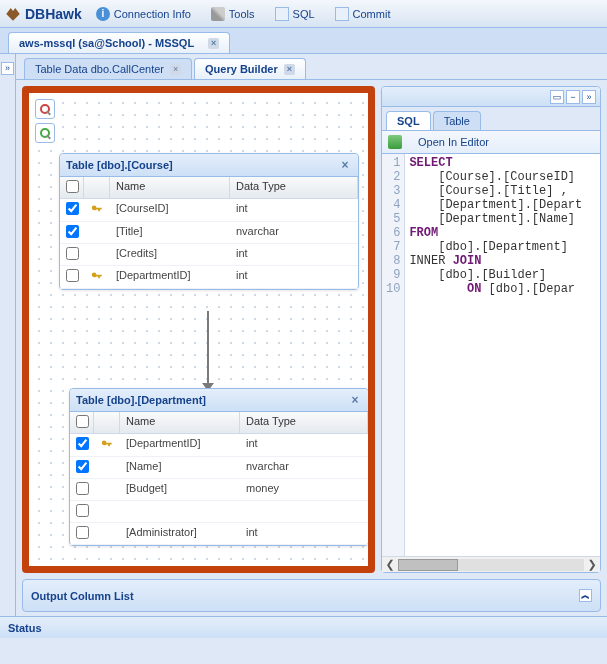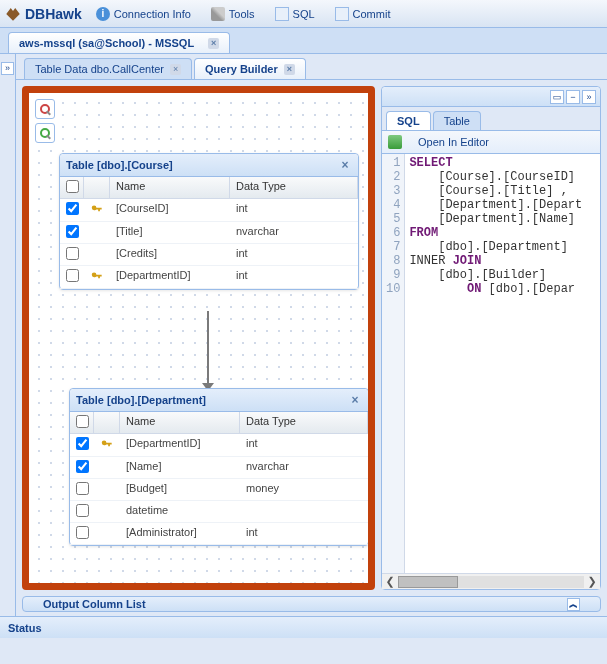--- a/index.html
+++ b/index.html
@@ -67,21 +67,21 @@
 .rp-toolbar { border-top: 1px solid #99bbe8; border-bottom: 1px solid #99bbe8; padding: 4px 6px; display: flex; align-items: center; gap: 16px; color: #15428b; background: linear-gradient(#f4f7fc, #e4eefb); }
 .open-icon { width: 14px; height: 14px; background: linear-gradient(#7fc97f, #3a9c3a); border-radius: 2px; }
 .sql-editor { flex: 1; display: flex; font-family: "Courier New", monospace; font-size: 12px; overflow: hidden; }
 .gutter { background: #f0f4fa; color: #8fa3bf; text-align: right; padding: 2px 4px; border-right: 1px solid #d0d9e8; white-space: pre; }
 .code { padding: 2px 4px; white-space: pre; color: #333; overflow: hidden; }
 .kw { color: #701a75; font-weight: bold; }
 .scroll-h { height: 16px; border-top: 1px solid #d0d9e8; display: flex; align-items: center; background: #f0f0f0; }
 .scroll-h .arrow { width: 16px; text-align: center; color: #555; cursor: pointer; }
 .scroll-h .track { flex: 1; background: #e0e0e0; height: 12px; position: relative; }
 .scroll-h .thumb { position: absolute; left: 0; width: 60px; height: 12px; background: #c0c0c0; border: 1px solid #999; }
-.bottom-bar { height: 16px; background: linear-gradient(#e4eefb, #cde0f6); border: 1px solid #99bbe8; border-radius: 4px; margin: 0 6px 4px; display: flex; align-items: center; justify-content: space-between; padding: 0 20px; color: #15428b; font-weight: bold; }
+.bottom-bar { height: 33px; background: linear-gradient(#e4eefb, #cde0f6); border: 1px solid #99bbe8; border-radius: 4px; margin: 0 6px 4px; display: flex; align-items: center; justify-content: space-between; padding: 0 8px; color: #15428b; font-weight: bold; }
 .status-bar { height: 22px; background: linear-gradient(#e4eefb, #cde0f6); border-top: 1px solid #99bbe8; display: flex; align-items: center; padding: 0 8px; color: #15428b; font-weight: bold; }
 .chev { width: 13px; height: 13px; border: 1px solid #99bbe8; background: #fff; font-size: 9px; text-align: center; line-height: 11px; color: #15428b; cursor: pointer; }
 </style>
 </head>
 <body>
 
 <div class="toolbar">
   <span class="logo">
     <svg viewBox="0 0 24 24">
         <path fill="#8a5a2a" d="M3 12l6-8 3 4 3-4 6 8-9 9z"></path>
@@ -217,21 +217,20 @@
               </div>
               <div class="table-row">
                 <div class="col-chk"><input type="checkbox" style=""></div>
                 <div class="col-ico"></div>
                 <div class="col-name">[Budget]</div>
                 <div class="col-type">money</div>
               </div>
               <div class="table-row">
                 <div class="col-chk"><input type="checkbox" style=""></div>
                 <div class="col-ico"></div>
-                <div class="col-type">datetime</div>
               </div>
               <div class="table-row">
                 <div class="col-chk"><input type="checkbox" style=""></div>
                 <div class="col-ico"></div>
                 <div class="col-name">[Administrator]</div>
                 <div class="col-type">int</div>
               </div>
             </div>
         </div>
       </div>

